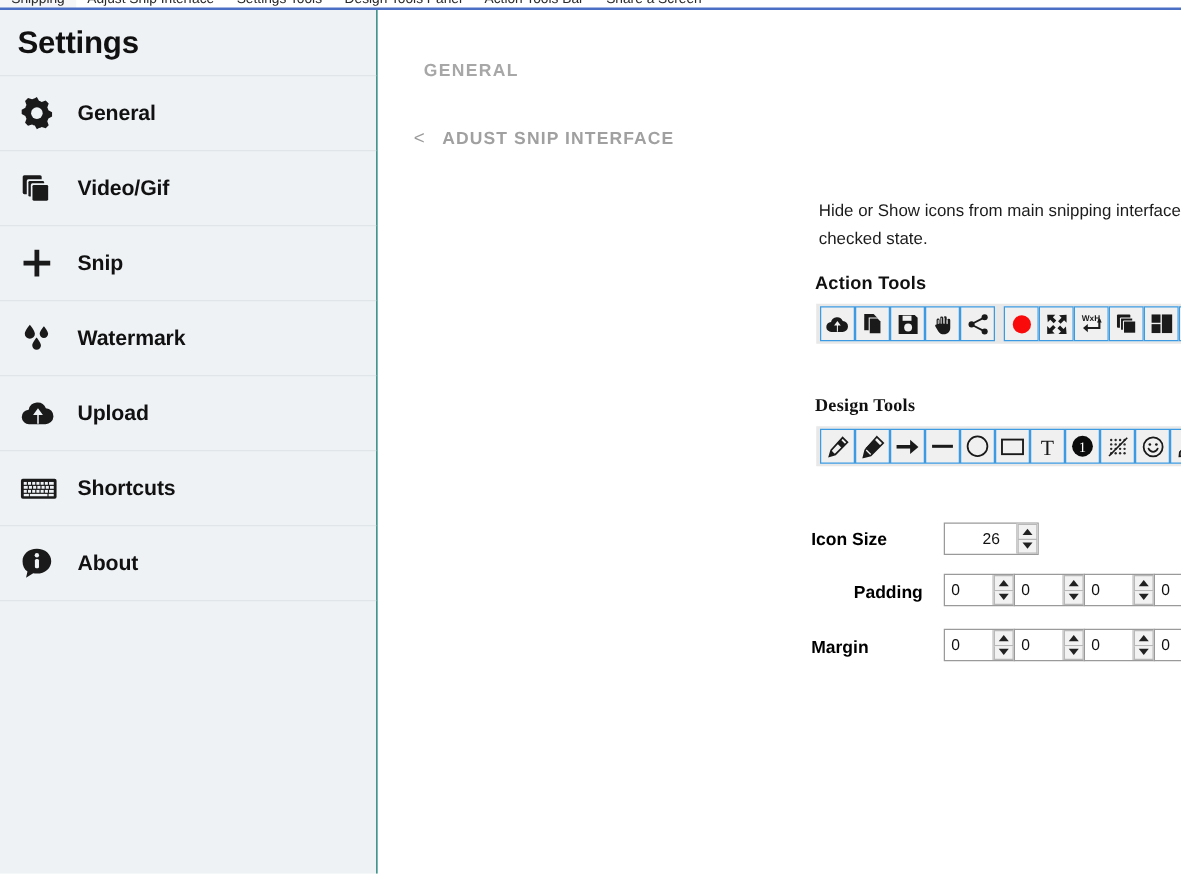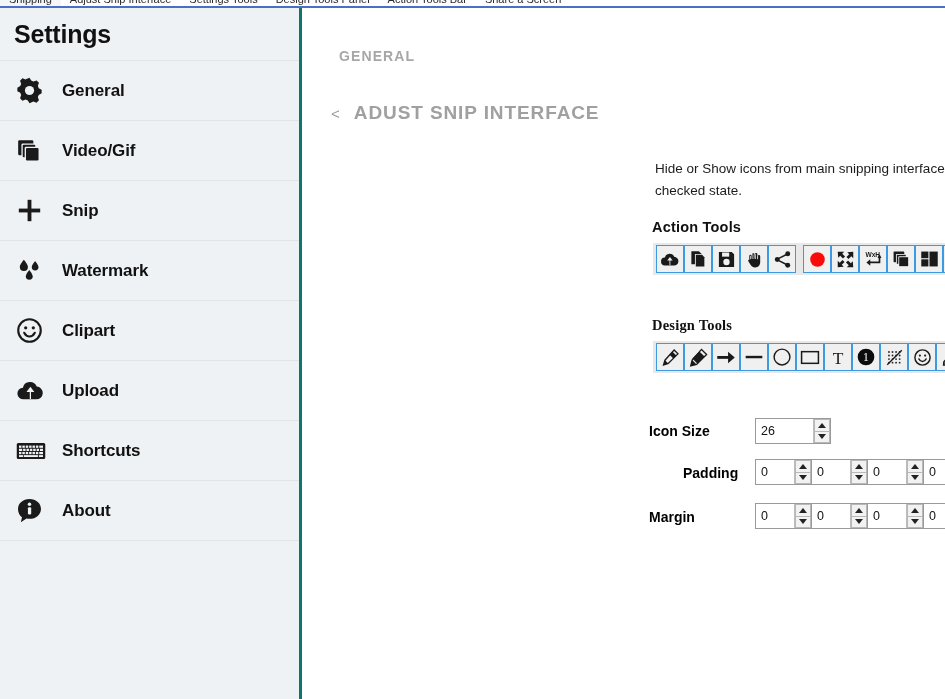--- a/index.html
+++ b/index.html
@@ -36,21 +36,21 @@
     position:absolute; right:4px; top:3px; width:40px; height:30px;
     display:flex; align-items:center; justify-content:center;
     color:#3a3a4a; cursor:pointer;
   }
   #closebtn svg{ display:block; }
 
   
   #sidebar{
     position:absolute; left:0; top:8px; width:302px; height:691px;
     background:#eef2f5;
-    border-right:3px solid #0f766e;
+    border-right:1px solid #0f766e;
   }
   #sidebar .title{
     height:52px; display:flex; align-items:center;
     padding-left:14px;
     font-size:25px; font-weight:bold; color:#111;
     letter-spacing:-0.2px;
   }
   #sidebar .navlist{ border-top:1px solid #dfe5e9; }
   .navitem{
     height:60px; display:flex; align-items:center;
@@ -77,21 +77,21 @@
     font-size:14px; letter-spacing:1.1px; color:#a7a7a7; font-weight:bold;
   }
   .section-head{
     position:absolute; left:28px; top:94px;
     display:flex; align-items:center; gap:14px;
   }
   .section-head .back{
     font-size:15px; color:#9a9a9a; cursor:pointer; line-height:1;
   }
   .section-head .shead{
-    font-size:19px; letter-spacing:0.9px; color:#a0a0a0; font-weight:bold;
+    font-size:14px; letter-spacing:0.9px; color:#a0a0a0; font-weight:bold;
   }
   .desc{
     position:absolute; left:352px; top:150px; width:400px;
     font-size:13.5px; color:#1c1c1c; line-height:1.6;
   }
 
   .grp-label{
     position:absolute; font-size:14.5px; font-weight:bold; color:#111;
     letter-spacing:0.2px;
   }
@@ -206,31 +206,20 @@
         <span class="ico">
           <svg width="27" height="27" viewBox="0 0 24 24" fill="#1a1a1a">
             <path d="M7 2.5c0 0 3.6 4.2 3.6 6.3a3.6 3.6 0 11-7.2 0C3.4 6.7 7 2.5 7 2.5z"></path>
             <path d="M17 3.5c0 0 3 3.6 3 5.4a3 3 0 11-6 0c0-1.8 3-5.4 3-5.4z"></path>
             <path d="M11.8 11.5c0 0 3.1 3.7 3.1 5.6a3.1 3.1 0 11-6.2 0c0-1.9 3.1-5.6 3.1-5.6z"></path>
           </svg>
         </span>
         <span class="lbl">Watermark</span>
       </div>
 
-      <div class="navitem">
-        <span class="ico">
-          <svg width="27" height="27" viewBox="0 0 24 24">
-            <circle cx="12" cy="12" r="10" fill="none" stroke="#1a1a1a" stroke-width="1.9"></circle>
-            <circle cx="8.6" cy="9.6" r="1.45" fill="#1a1a1a"></circle>
-            <circle cx="15.4" cy="9.6" r="1.45" fill="#1a1a1a"></circle>
-            <path d="M7.3 14c1.2 2.3 3 3.3 4.7 3.3s3.5-1 4.7-3.3" fill="none" stroke="#1a1a1a" stroke-width="1.9" stroke-linecap="round"></path>
-          </svg>
-        </span>
-        <span class="lbl">Clipart</span>
-      </div>
 
       <div class="navitem">
         <span class="ico">
           <svg width="29" height="29" viewBox="0 0 28 24" fill="#1a1a1a">
             <path d="M7.2 20.5a5.6 5.6 0 01-.5-11.2A7 7 0 0120 8.2a4.9 4.9 0 01-.6 12.3z"></path>
             <path d="M13.3 20.2V13.4h-3.2L13.9 8.3l3.8 5.1h-3.2v6.8z" fill="#eef2f5"></path>
           </svg>
         </span>
         <span class="lbl">Upload</span>
       </div>
@@ -468,21 +457,21 @@
         <svg width="19" height="19" viewBox="0 0 24 24">
           <path d="M17.6 2.4a3.4 3.4 0 014.4 4.4l-2.4 2.4-4.4-4.4z" fill="#1a1a1a"></path>
           <path d="M14.6 5.6 L18.8 9.8 L7.4 21.2 L3.2 21.6 L3.6 17.4z" fill="none" stroke="#1a1a1a" stroke-width="1.7"></path>
           <path d="M13 8.4 L16 11.4 L7 20.4 L4.2 20.6 L4.4 17.8z" fill="#1a1a1a"></path>
         </svg>
       </div>
 
     </div>
 
     <div class="field-label" style="left:346px; top:415px;">Icon Size</div>
-    <div class="spin" style="left:452px; top:410px; width:76px;">
+    <div class="spin" style="left:452px; top:410px; width:76px;padding-left:25px;">
       <span class="val">26</span>
       <span class="arrows">
         <span class="up">
             <i class="caret u"></i>
           </span>
         <span class="dn">
             <i class="caret d"></i>
           </span>
       </span>
     </div>

